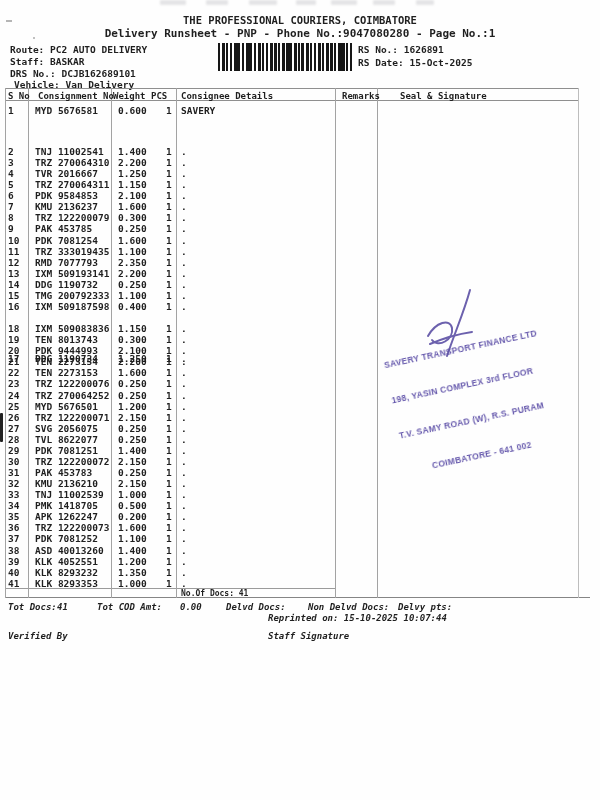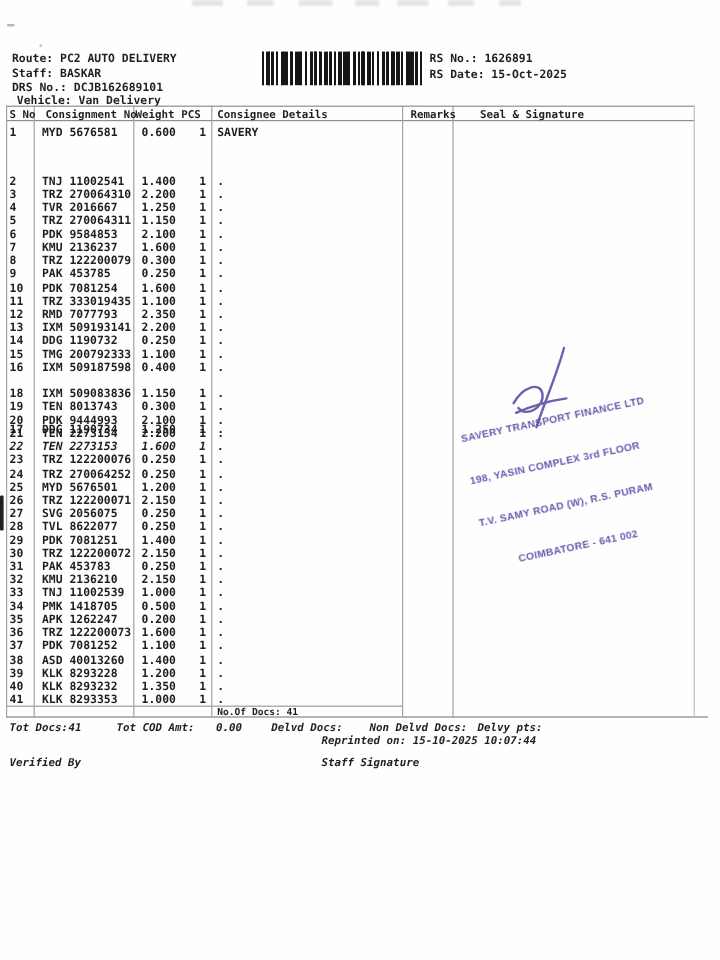--- a/index.html
+++ b/index.html
@@ -67,20 +67,22 @@
   <div class="smudge" style="left:206px;width:22px"></div>
   <div class="smudge" style="left:249px;width:28px"></div>
   <div class="smudge" style="left:296px;width:20px"></div>
   <div class="smudge" style="left:331px;width:26px"></div>
   <div class="smudge" style="left:373px;width:22px"></div>
   <div class="smudge" style="left:416px;width:18px"></div>
   <div class="edge-mark"></div>
   <div class="speck-dash"></div>
   <div class="speck-dot"></div>
 
+  <div class="abs title">THE PROFESSIONAL COURIERS, COIMBATORE</div>
+  <div class="abs subtitle">Delivery Runsheet - PNP - Phone No.:9047080280 - Page No.:1</div>
   <div class="abs meta m-route">Route: PC2 AUTO DELIVERY</div>
   <div class="abs meta m-staff">Staff: BASKAR</div>
   <div class="abs meta m-drs">DRS No.: DCJB162689101</div>
   <div class="abs meta m-vehicle">Vehicle: Van Delivery</div>
   <div class="abs barcode"></div>
   <div class="abs rs-no">RS No.: 1626891</div>
   <div class="abs rs-date">RS Date: 15-Oct-2025</div>
 
   <div class="hline h-top"></div>
   <div class="hline h-hdr"></div>
@@ -243,21 +245,21 @@
         <span class="tc tc-p">1</span>
         <span class="tc tc-d">.</span>
       </div>
       <div class="trow" style="top: 356.33px;">
         <span class="tc tc-s">21</span>
         <span class="tc tc-c">TEN 2273154</span>
         <span class="tc tc-w">2.200</span>
         <span class="tc tc-p">1</span>
         <span class="tc tc-d">.</span>
       </div>
-      <div class="trow" style="top: 367.4px; font-style: italic;">
+      <div class="trow" style="top: 367.4px;">
         <span class="tc tc-s">22</span>
         <span class="tc tc-c">TEN 2273153</span>
         <span class="tc tc-w">1.600</span>
         <span class="tc tc-p">1</span>
         <span class="tc tc-d">.</span>
       </div>
       <div class="trow" style="top: 378.47px;">
         <span class="tc tc-s">23</span>
         <span class="tc tc-c">TRZ 122200076</span>
         <span class="tc tc-w">0.250</span>
@@ -364,21 +366,21 @@
       </div>
       <div class="trow" style="top: 544.52px;">
         <span class="tc tc-s">38</span>
         <span class="tc tc-c">ASD 40013260</span>
         <span class="tc tc-w">1.400</span>
         <span class="tc tc-p">1</span>
         <span class="tc tc-d">.</span>
       </div>
       <div class="trow" style="top: 555.59px;">
         <span class="tc tc-s">39</span>
-        <span class="tc tc-c">KLK 8293228</span>
+        <span class="tc tc-c">KLK 4052551</span>
         <span class="tc tc-w">1.200</span>
         <span class="tc tc-p">1</span>
         <span class="tc tc-d">.</span>
       </div>
       <div class="trow" style="top: 566.66px;">
         <span class="tc tc-s">40</span>
         <span class="tc tc-c">KLK 8293232</span>
         <span class="tc tc-w">1.350</span>
         <span class="tc tc-p">1</span>
         <span class="tc tc-d">.</span>

